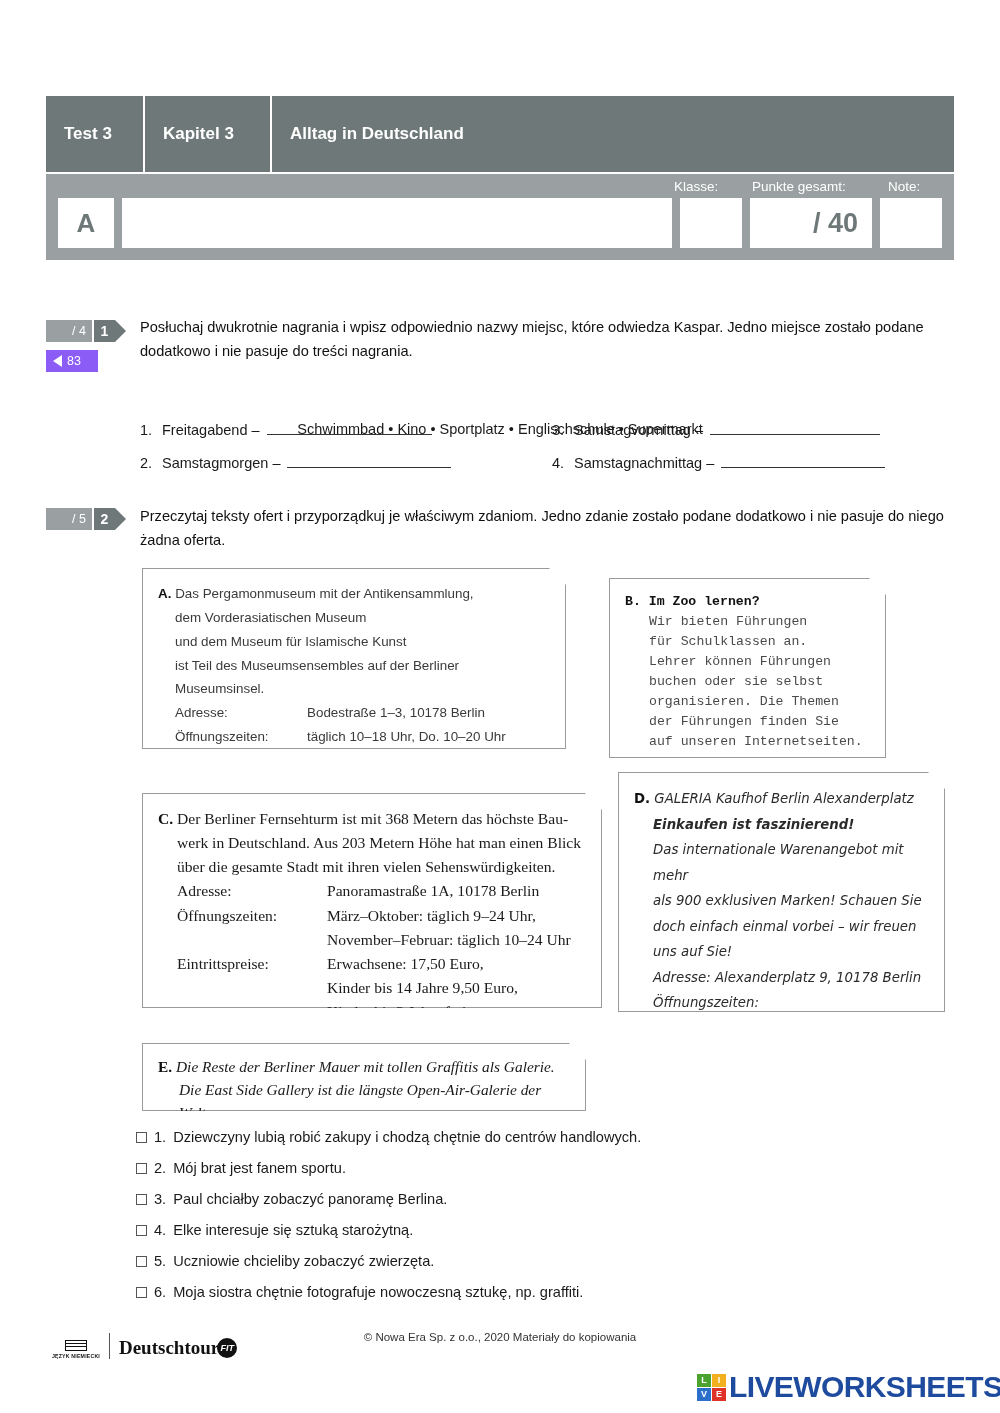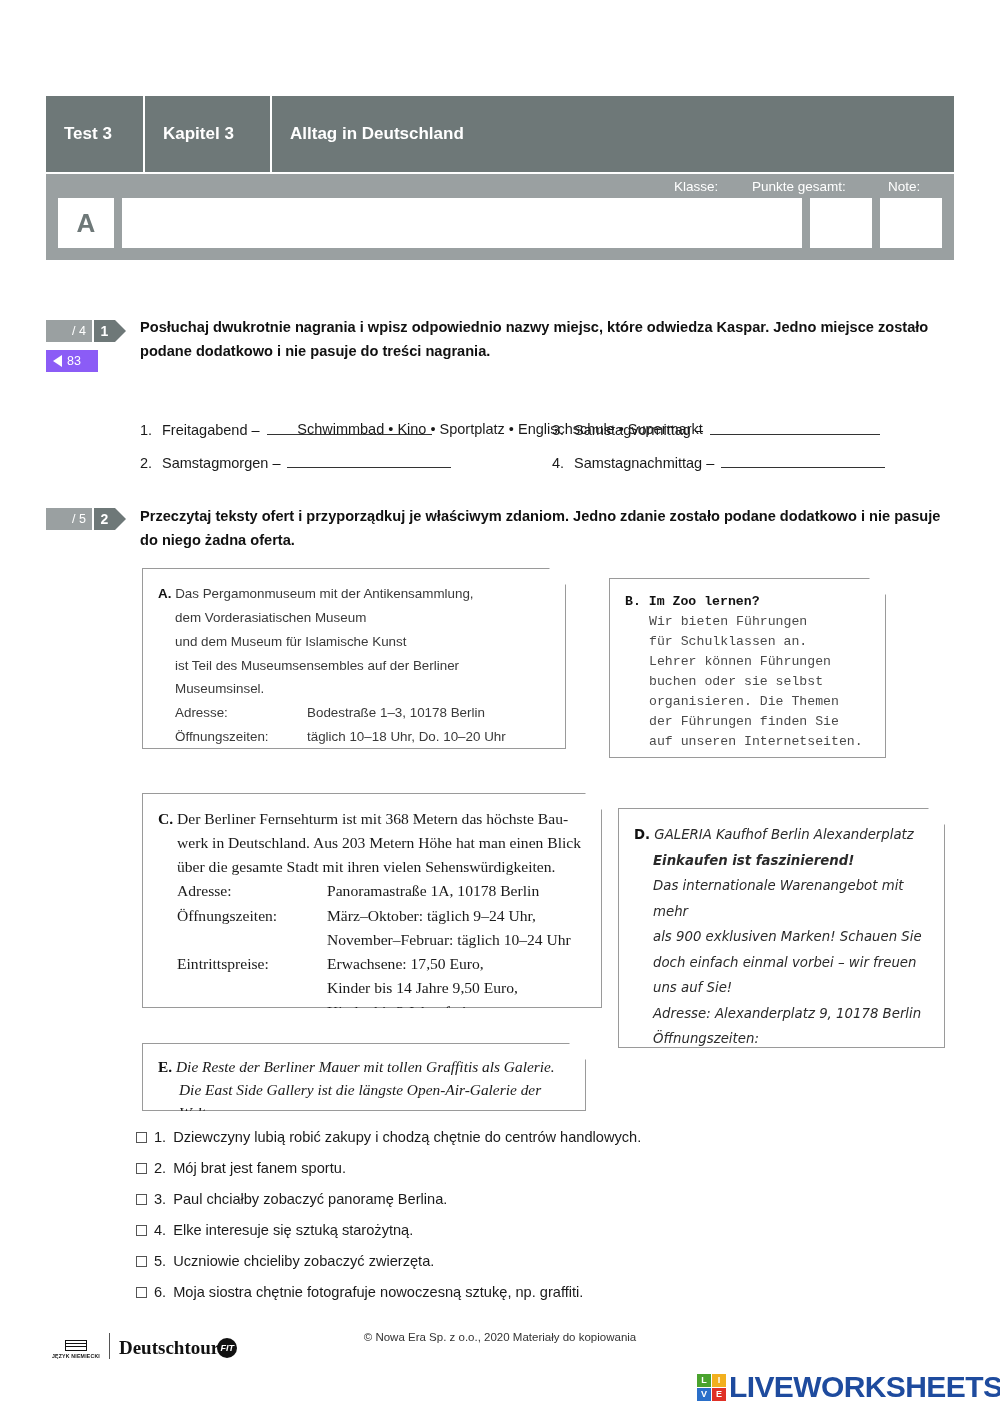--- a/index.html
+++ b/index.html
@@ -82,21 +82,21 @@
   .audio-badge {
     position: absolute; background: #8b5cf6; color: #ffffff;
     width: 52px; height: 22px; display: flex; align-items: center;
     gap: 5px; padding-left: 7px; font-size: 12.5px;
   }
   .spk { width: 0; height: 0; border-top: 6px solid transparent;
          border-bottom: 6px solid transparent; border-right: 9px solid #ffffff; }
 
   
   .ex-instr {
-    position: absolute; font-size: 14.6px; font-weight: bold;
+    position: absolute; font-size: 14.6px; font-weight: normal;
     line-height: 1.62; color: #111111;
   }
   .wordbank {
     position: absolute; width: 100%; text-align: center;
     font-size: 14.5px; color: #1a1a1a;
   }
 
   .answers { position: absolute; display: flex; flex-wrap: wrap; }
   .ans-item {
     display: flex; align-items: baseline; font-size: 14.5px;
@@ -190,20 +190,21 @@
       <div class="hdr-cell hdr-kapitel">Kapitel 3</div>
       <div class="hdr-cell hdr-title">Alltag in Deutschland</div>
     </div>
     <div class="header-bottom">
       <span class="hdr-label lbl-klasse">Klasse:</span>
       <span class="hdr-label lbl-punkte">Punkte gesamt:</span>
       <span class="hdr-label lbl-note">Note:</span>
       <div class="variant-box">A</div>
       <div class="name-field"></div>
       <div class="small-field"></div>
+      <div class="points-field">/ 40</div>
       <div class="small-field"></div>
     </div>
   </div>
 
   <div class="badge-row" style="left:46px; top:320px;">
     <div class="pts-badge">/ 4</div>
     <div class="num-badge">1</div>
   </div>
   <div class="audio-badge" style="left:46px; top:350px;">
     <span class="spk"></span>
@@ -289,21 +290,21 @@
     </div>
     <div style="padding-left:169px;">November–Februar: täglich 10–24 Uhr</div>
     <div class="kv" style="padding-left:19px;">
       <span class="k">Eintrittspreise:</span>
       <span>Erwachsene: 17,50 Euro,</span>
     </div>
     <div style="padding-left:169px;">Kinder bis 14 Jahre 9,50 Euro,</div>
     <div style="padding-left:169px;">Kinder bis 3 Jahre frei</div>
   </div>
 
-  <div class="obox box-d" style="left:618px; top:808px; width:327px; height:240px;">
+  <div class="obox box-d" style="left:618px; top:772px; width:327px; height:240px;">
     <div><span class="obox-letter" style="font-style:normal;">D.</span>
       <span>GALERIA Kaufhof Berlin Alexanderplatz</span></div>
     <div class="bold" style="padding-left:19px;">Einkaufen ist faszinierend!</div>
     <div style="padding-left:19px;">Das internationale Warenangebot mit mehr</div>
     <div style="padding-left:19px;">als 900 exklusiven Marken! Schauen Sie</div>
     <div style="padding-left:19px;">doch einfach einmal vorbei – wir freuen</div>
     <div style="padding-left:19px;">uns auf Sie!</div>
     <div style="padding-left:19px;">Adresse: Alexanderplatz 9, 10178 Berlin</div>
     <div style="padding-left:19px;">Öffnungszeiten:</div>
     <div style="padding-left:110px;">Mo.–Mi.:  9.30–20.00 Uhr,</div>

